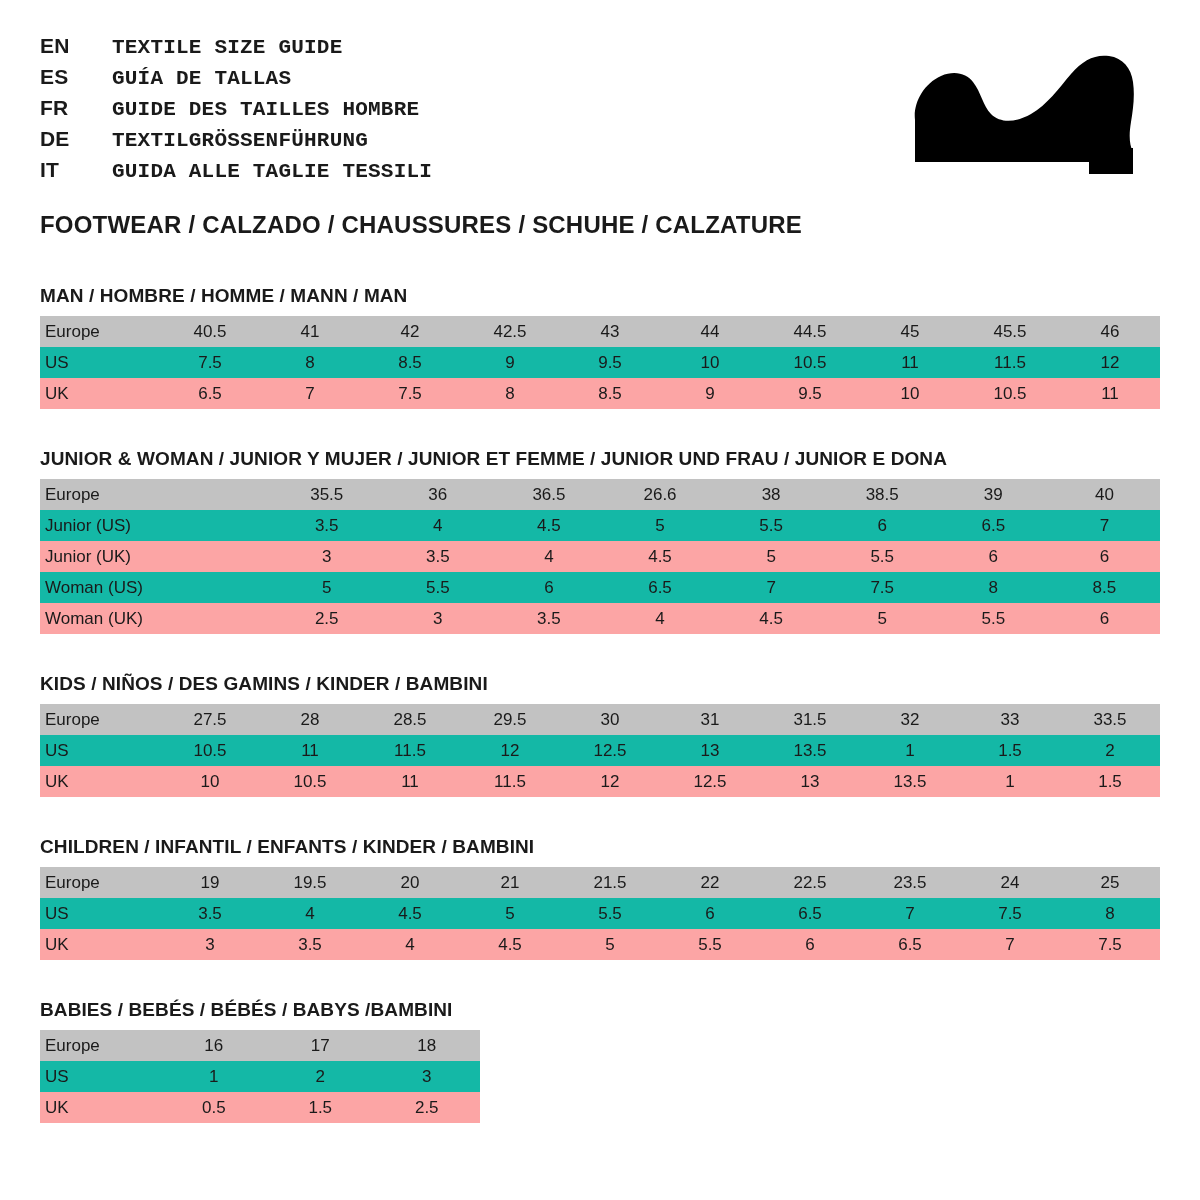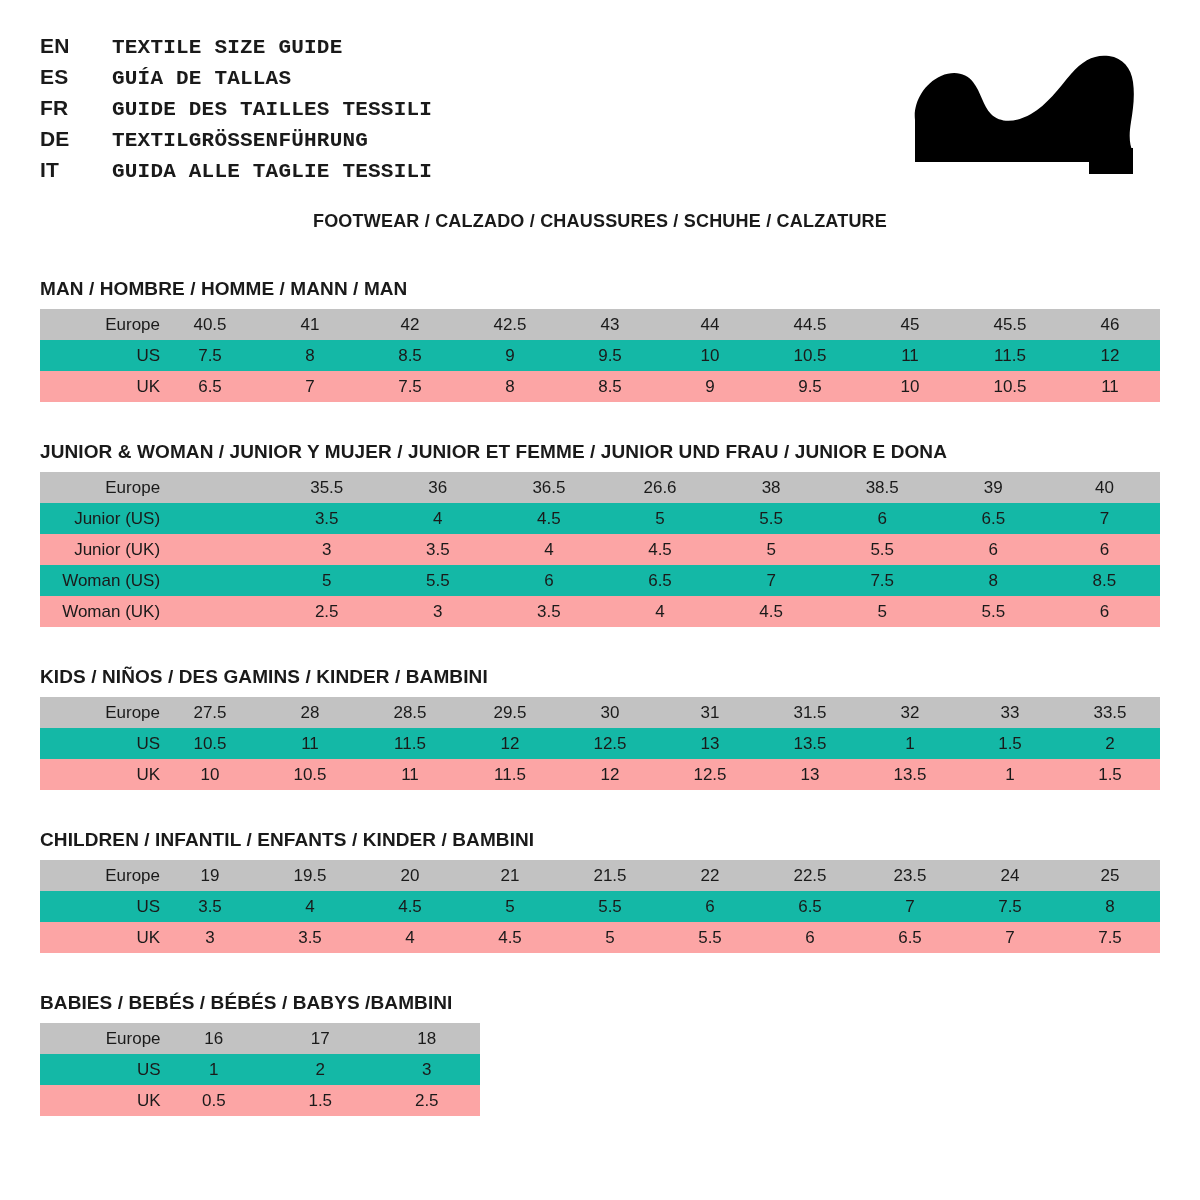--- a/index.html
+++ b/index.html
@@ -34,24 +34,23 @@
     letter-spacing: 0.2px;
   }
   .lang-text {
     font-size: 21px;
     font-weight: bold;
     letter-spacing: 0.2px;
     font-family: Liberation Mono, monospace;
   }
   .cat-title {
     margin-top: 22px;
-    font-size: 18px;
+    font-size: 24px;
     font-weight: bold;
     letter-spacing: 0.2px;
-    text-align: center;
   }
   
   .shoe-icon {
     position: absolute;
     top: 48px;
     right: 55px;
     width: 350px;
     height: 140px;
   }
   
@@ -72,21 +71,21 @@
   table.babies { width: 440px; }
   td {
     height: 31px;
     font-size: 17px;
     text-align: center;
     padding: 0;
     vertical-align: middle;
     color: #1a1a1a;
   }
   td.rowlabel {
-    text-align: right;
+    text-align: left;
     padding-left: 5px;
   }
   tr.head td {
     background: #c2c2c2;
     font-weight: normal;
   }
   tr.odd td {
     background: #fca5a5;
   }
   tr.even td {
@@ -103,21 +102,21 @@
     <div class="lang-row">
       <span class="lang-code">EN</span>
       <span class="lang-text">TEXTILE SIZE GUIDE</span>
     </div>
     <div class="lang-row">
       <span class="lang-code">ES</span>
       <span class="lang-text">GUÍA DE TALLAS</span>
     </div>
     <div class="lang-row">
       <span class="lang-code">FR</span>
-      <span class="lang-text">GUIDE DES TAILLES TESSILI</span>
+      <span class="lang-text">GUIDE DES TAILLES HOMBRE</span>
     </div>
     <div class="lang-row">
       <span class="lang-code">DE</span>
       <span class="lang-text">TEXTILGRÖSSENFÜHRUNG</span>
     </div>
     <div class="lang-row">
       <span class="lang-code">IT</span>
       <span class="lang-text">GUIDA ALLE TAGLIE TESSILI</span>
     </div>
   </div>

